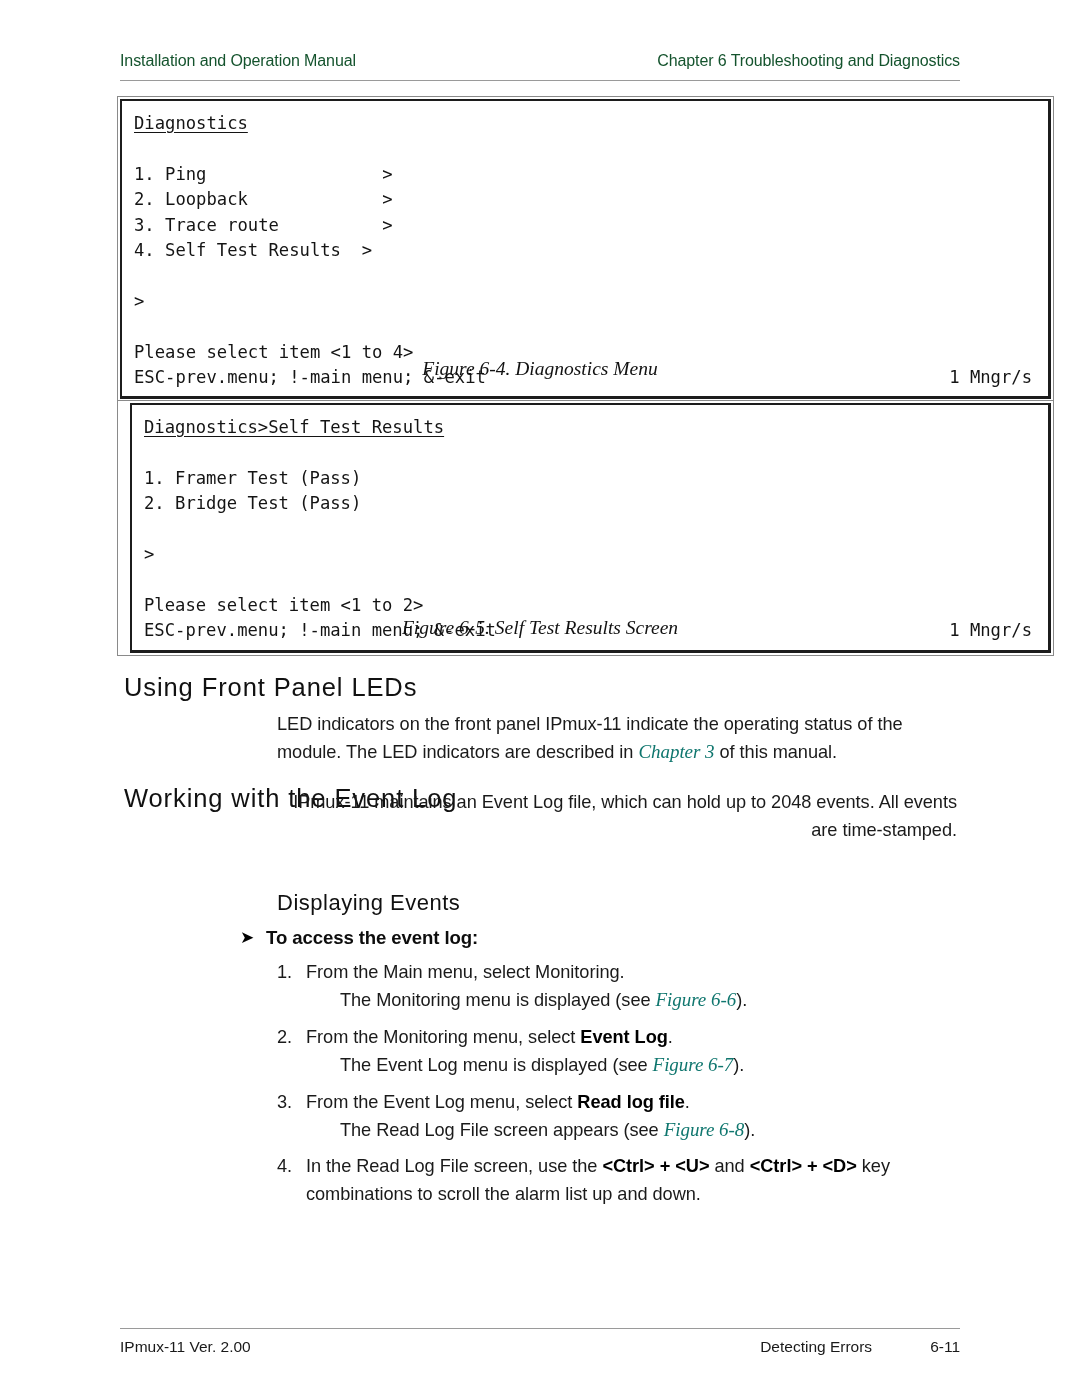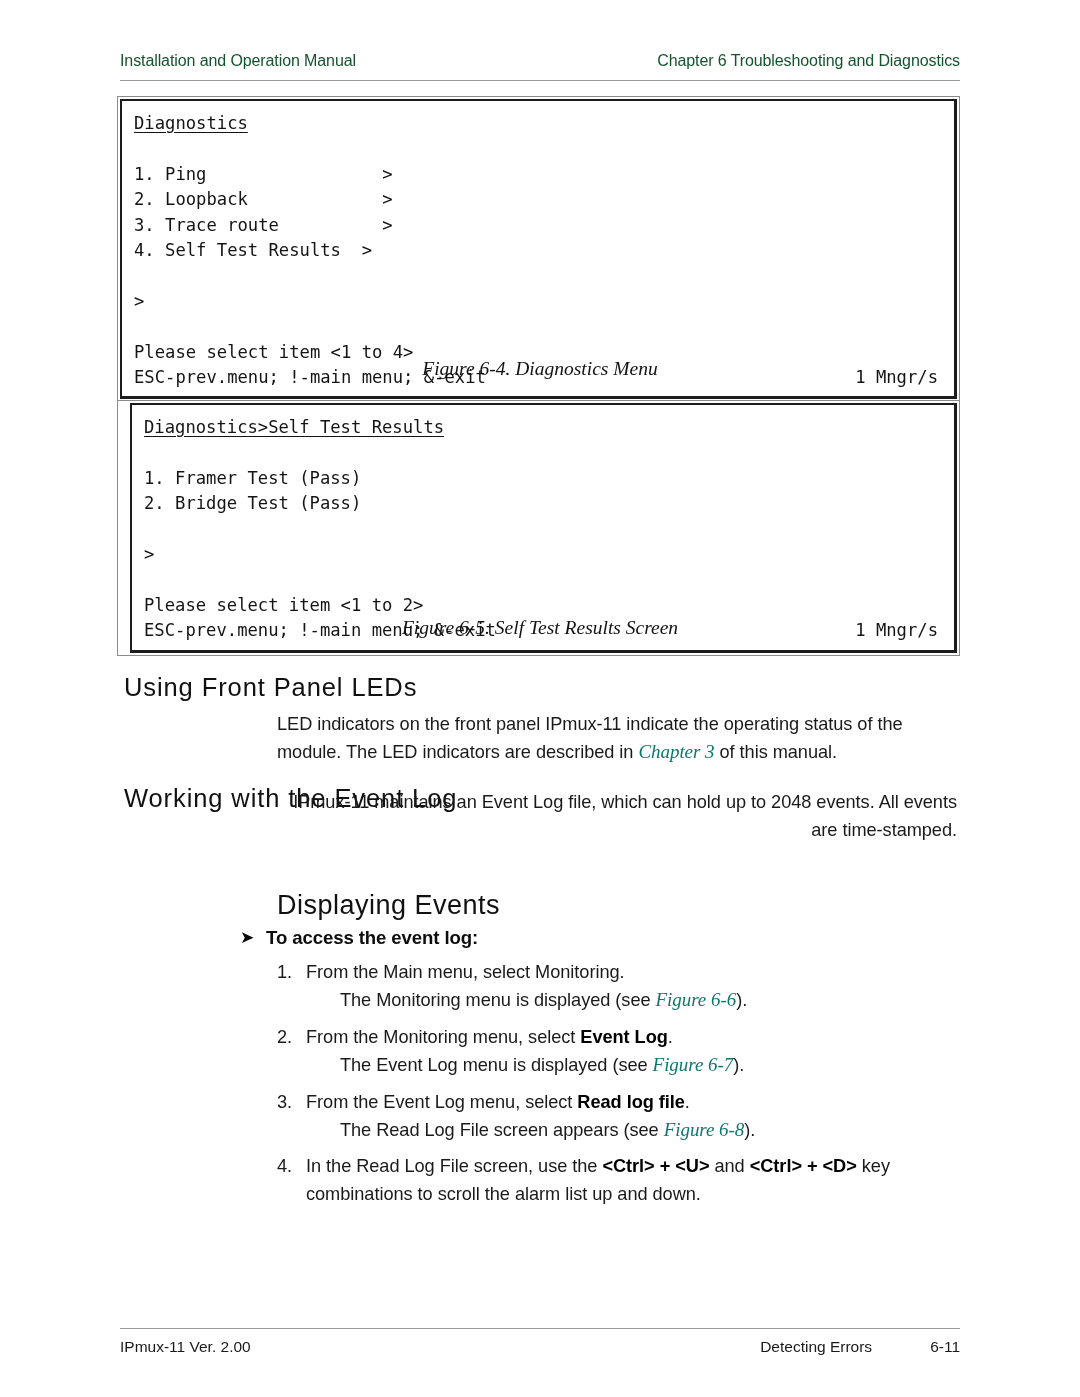--- a/index.html
+++ b/index.html
@@ -44,21 +44,21 @@
     top: 80px;
     width: 840px;
     height: 1px;
     background: #9a9a9a;
   }
 
   
   .term-box {
     position: absolute;
     left: 117px;
-    width: 843px;
+    width: 937px;
     box-sizing: border-box;
     background: #ffffff;
     border: 1px solid #8a8a8a;
     padding: 2px;
   }
   .term-inner {
     border: 2px solid #1c1c1c;
     border-right-width: 3px;
     border-bottom-width: 3px;
     box-sizing: border-box;
@@ -104,21 +104,21 @@
     left: 124px;
     font-size: 25.5px;
     font-weight: 500;
     letter-spacing: 0.9px;
     color: #111111;
     white-space: nowrap;
   }
   .h2 {
     position: absolute;
     left: 277px;
-    font-size: 27px;
+    font-size: 22px;
     font-weight: 500;
     letter-spacing: 0.5px;
     color: #111111;
     white-space: nowrap;
   }
 
   
   .body-p {
     position: absolute;
     left: 277px;

